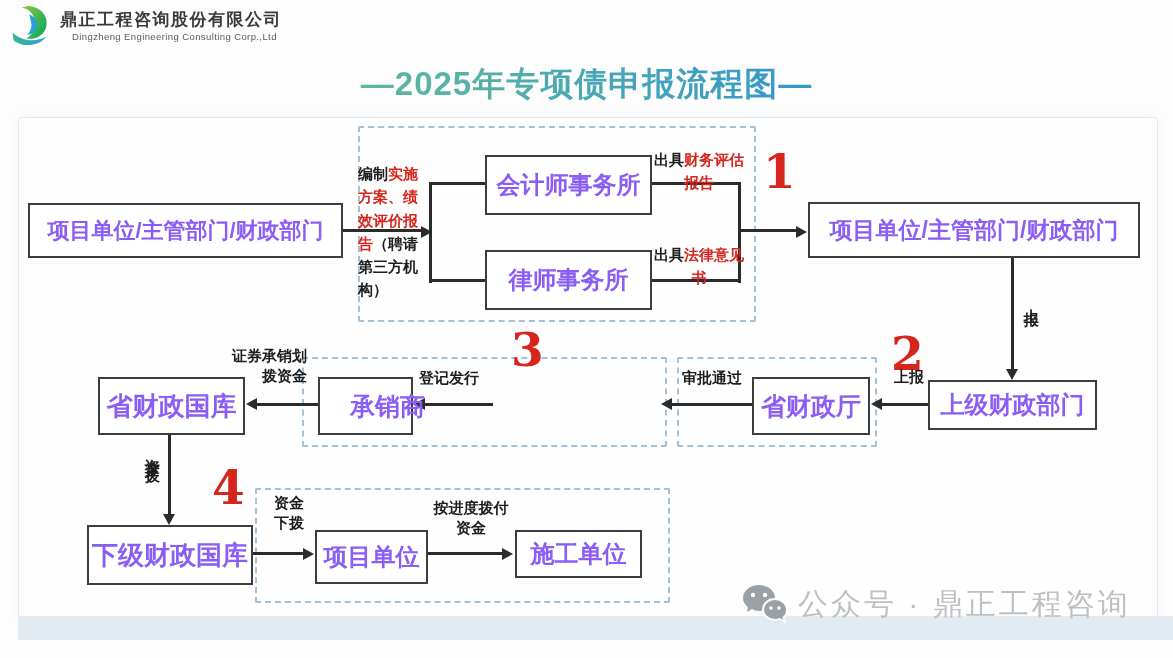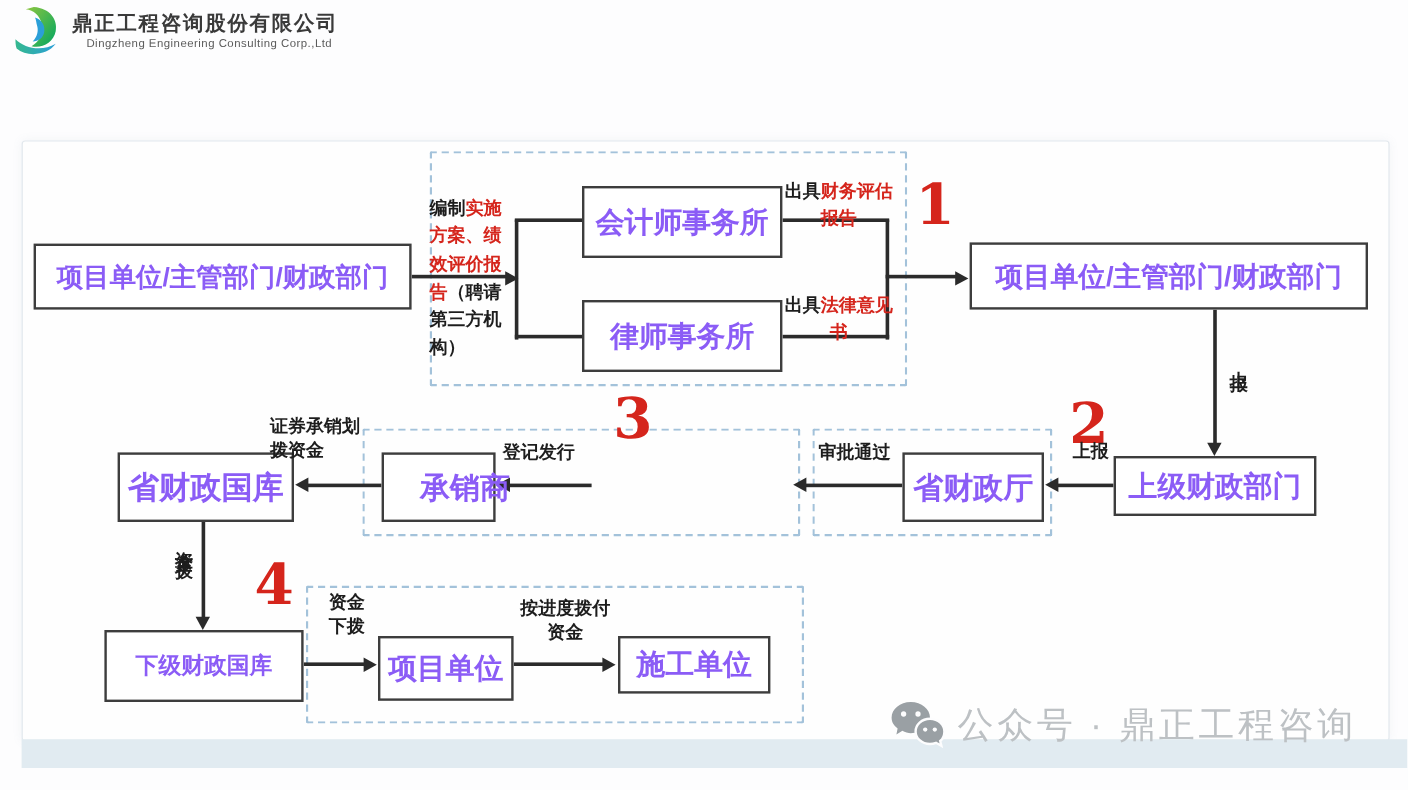--- a/index.html
+++ b/index.html
@@ -67,20 +67,21 @@
       <path d="M19 3 C33 4 40 14 38 24 C36 34 26 39 17 37 C24 33 28 26 26 18 C24 10 19 6 12 5 Z" fill="url(#lg1)"></path>
       <path d="M20 12 C26 14 29 19 28 25 C27 30 23 33 18 33 C22 29 23 24 22 20 C21 16 21 14 20 12 Z" fill="#2b9fd8"></path>
       <path d="M3 31 C11 39 26 42 38 35 C31 45 13 47 4 39 C3 36 3 33 3 31 Z" fill="url(#lg2)"></path>
     </svg>
     <div class="logo-text">
       <div class="logo-cn">鼎正工程咨询股份有限公司</div>
       <div class="logo-en">Dingzheng Engineering Consulting Corp.,Ltd</div>
     </div>
   </div>
 
+  <div class="main-title">—2025年专项债申报流程图—</div>
 
   <div class="panel"></div>
   <div class="band"></div>
 
   <div class="dashed" style="left:358px;top:126px;width:398px;height:196px;"></div>
   <div class="dashed" style="left:677px;top:357px;width:200px;height:90px;"></div>
   <div class="dashed" style="left:302px;top:357px;width:365px;height:90px;"></div>
   <div class="dashed" style="left:255px;top:488px;width:415px;height:115px;"></div>
 
   <div class="hl" style="left:343px;top:229px;width:81px;"></div>
@@ -113,21 +114,21 @@
   <div class="ah-r" style="left:502px;top:548px;"></div>
 
   <div class="fbox" style="left:28px;top:203px;width:315px;height:55px;font-size:22px;">项目单位/主管部门/财政部门</div>
   <div class="fbox" style="left:485px;top:155px;width:167px;height:60px;font-size:24px;">会计师事务所</div>
   <div class="fbox" style="left:485px;top:250px;width:167px;height:60px;font-size:24px;">律师事务所</div>
   <div class="fbox" style="left:808px;top:202px;width:332px;height:56px;font-size:23px;">项目单位/主管部门/财政部门</div>
   <div class="fbox" style="left:98px;top:377px;width:147px;height:58px;font-size:26px;">省财政国库</div>
   <div class="fbox" style="left:318px;top:377px;width:95px;height:58px;font-size:25px;padding-left:44px;">承销商</div>
   <div class="fbox" style="left:752px;top:377px;width:118px;height:58px;font-size:25px;">省财政厅</div>
   <div class="fbox" style="left:928px;top:380px;width:169px;height:50px;font-size:24px;">上级财政部门</div>
-  <div class="fbox" style="left:87px;top:525px;width:166px;height:60px;font-size:19px;">下级财政国库</div>
+  <div class="fbox" style="left:87px;top:525px;width:166px;height:60px;font-size:26px;">下级财政国库</div>
   <div class="fbox" style="left:315px;top:530px;width:113px;height:54px;font-size:24px;">项目单位</div>
   <div class="fbox" style="left:515px;top:530px;width:127px;height:48px;font-size:24px;">施工单位</div>
 
   <div class="stepnum" style="left:763px;top:148px;">1</div>
   <div class="stepnum" style="left:891px;top:330px;">2</div>
   <div class="stepnum" style="left:511px;top:326px;">3</div>
   <div class="stepnum" style="left:212px;top:464px;">4</div>
 
   <div class="elabel" style="left:358px;top:162px;width:66px;">
     <span>编制</span><span class="red">实施方案、绩效评价报告</span><span>（聘请第三方机构）</span>
@@ -135,21 +136,21 @@
   <div class="elabel" style="left:648px;top:148px;width:102px;text-align:center;">
     <span>出具</span><span class="red">财务评估报告</span>
   </div>
   <div class="elabel" style="left:648px;top:243px;width:102px;text-align:center;">
     <span>出具</span><span class="red">法律意见书</span>
   </div>
   <div class="elabel vtext" style="left:1020px;top:297px;">上报</div>
   <div class="elabel" style="left:894px;top:365px;">上报</div>
   <div class="elabel" style="left:682px;top:366px;">审批通过</div>
   <div class="elabel" style="left:419px;top:366px;">登记发行</div>
-  <div class="elabel" style="left:225px;top:346px;width:82px;text-align:left;line-height:1.35;">证券承销划拨资金</div>
+  <div class="elabel" style="left:225px;top:346px;width:82px;text-align:right;line-height:1.35;">证券承销划拨资金</div>
   <div class="elabel vtext" style="left:141px;top:447px;">资金下拨</div>
   <div class="elabel" style="left:272px;top:493px;width:34px;text-align:center;line-height:1.35;">资金下拨</div>
   <div class="elabel" style="left:430px;top:498px;width:82px;text-align:center;line-height:1.35;">按进度拨付资金</div>
 
   <div class="watermark">
     <svg width="46" height="42" viewBox="0 0 46 42">
       <g>
         <path fill="#9aa0a4" d="M17 2 C8 2 1 8 1 15 C1 19 3 22 6 24 L5 29 L10 26 C12 27 15 28 17 28 C26 28 33 22 33 15 C33 8 26 2 17 2 Z"></path>
         <circle cx="11" cy="12" r="2.2" fill="#fdfdfe"></circle>
         <circle cx="23" cy="12" r="2.2" fill="#fdfdfe"></circle>

